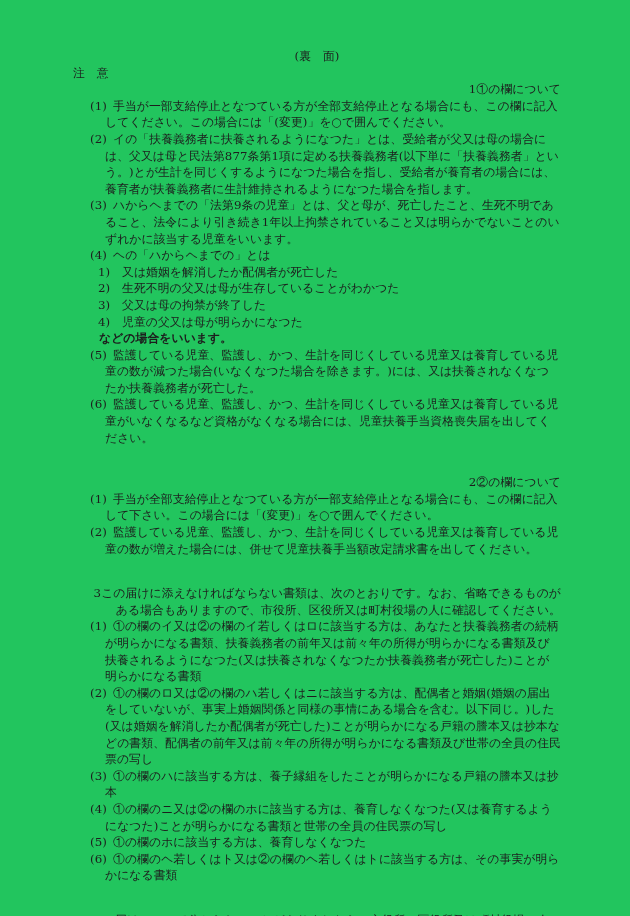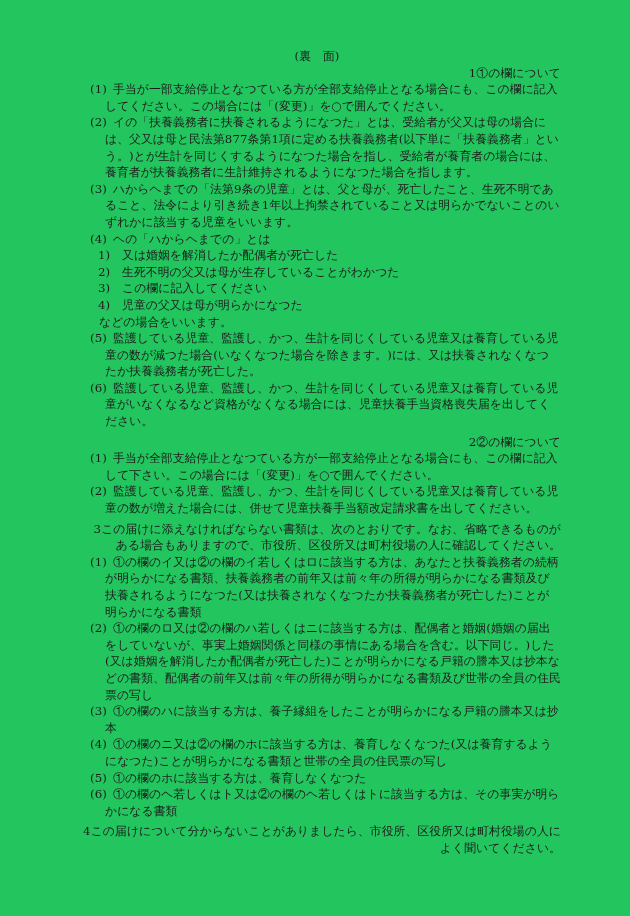--- a/index.html
+++ b/index.html
@@ -17,21 +17,21 @@
   }
   .content {
     position: absolute;
     left: 73px;
     top: 48px;
     width: 488px;
   }
   .title   { text-align: center; }
   .caution { letter-spacing: 0.1px; }
 
-  .sec-block + .sec-block { margin-top: 4px; }
+  .sec-block + .sec-block { margin-top: 28px; }
 
   
   .sec { padding-left: 12px; text-align: right; }
   .sec > .num {
     display: inline-block;
     width: 17px;
     margin-left: -12px;
   }
 
   
@@ -44,29 +44,30 @@
 
   
   .sub { padding-left: 49px; }
   .sub > .smk {
     display: inline-block;
     width: 24px;
     margin-left: -24px;
   }
 
   
-  .subnote { padding-left: 26px; }
+  .subnote { padding-left: 26px; font-weight: bold; }
 </style>
 </head>
 <body>
 
 <div class="page">
   <div class="content">
 
     <div class="line title">(裏　面)</div>
+    <div class="line caution">注　意</div>
 
     <section class="sec-block">
       <div class="sec">
         <span class="num">1</span><span>①の欄について</span>
       </div>
       <div class="item">
         <span class="mk">(1)</span><span>手当が一部支給停止となつている方が全部支給停止となる場合にも、この欄に記入してください。この場合には「(変更)」を○で囲んでください。</span>
       </div>
       <div class="item">
         <span class="mk">(2)</span><span>イの「扶養義務者に扶養されるようになつた」とは、受給者が父又は母の場合には、父又は母と民法第877条第1項に定める扶養義務者(以下単に「扶養義務者」という。)とが生計を同じくするようになつた場合を指し、受給者が養育者の場合には、養育者が扶養義務者に生計維持されるようになつた場合を指します。</span>
@@ -77,21 +78,21 @@
       <div class="item">
         <span class="mk">(4)</span><span>ヘの「ハからヘまでの」とは</span>
       </div>
       <div class="sub">
         <span class="smk">1)</span><span>又は婚姻を解消したか配偶者が死亡した</span>
       </div>
       <div class="sub">
         <span class="smk">2)</span><span>生死不明の父又は母が生存していることがわかつた</span>
       </div>
       <div class="sub">
-        <span class="smk">3)</span><span>この欄に記入してください</span>
+        <span class="smk">3)</span><span>父又は母の拘禁が終了した</span>
       </div>
       <div class="sub">
         <span class="smk">4)</span><span>児童の父又は母が明らかになつた</span>
       </div>
       <div class="subnote">などの場合をいいます。</div>
       <div class="item">
         <span class="mk">(5)</span><span>監護している児童、監護し、かつ、生計を同じくしている児童又は養育している児童の数が減つた場合(いなくなつた場合を除きます。)には、又は扶養されなくなつたか扶養義務者が死亡した。</span>
       </div>
       <div class="item">
         <span class="mk">(6)</span><span>監護している児童、監護し、かつ、生計を同じくしている児童又は養育している児童がいなくなるなど資格がなくなる場合には、児童扶養手当資格喪失届を出してください。</span>

